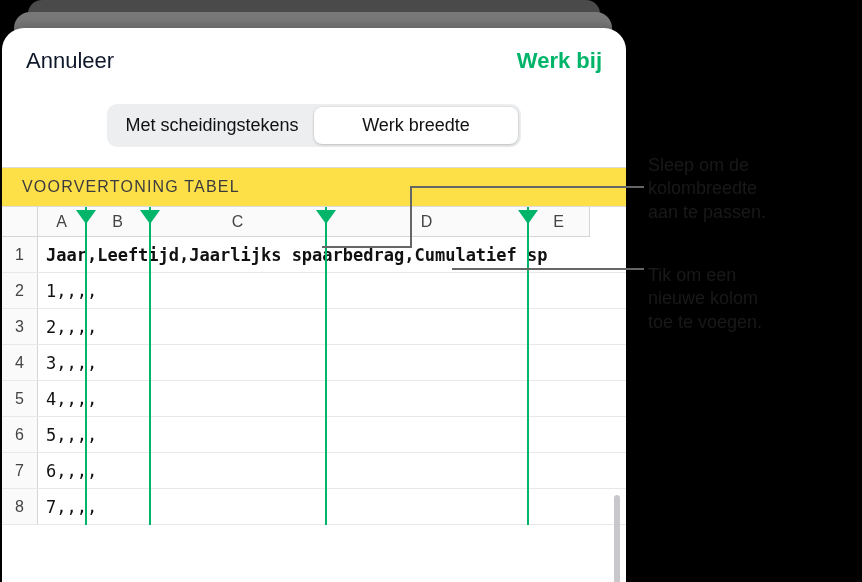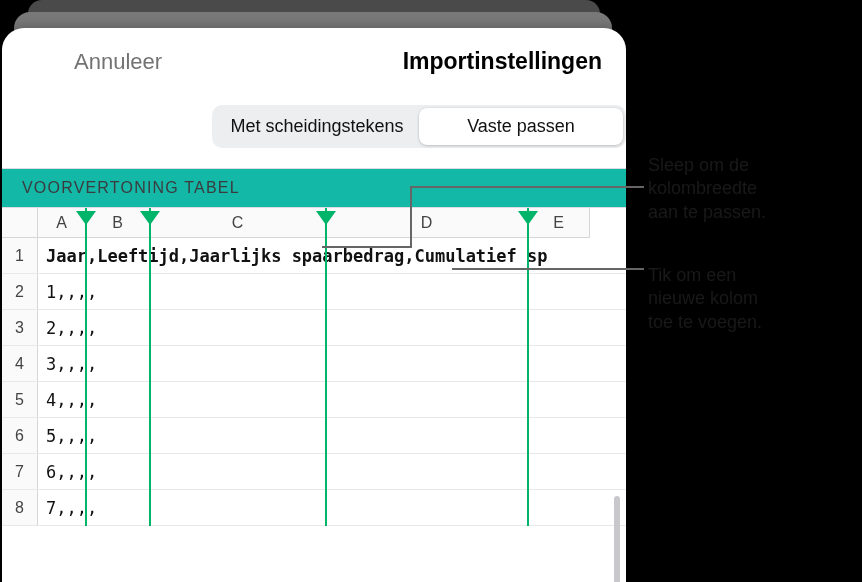--- a/index.html
+++ b/index.html
@@ -40,38 +40,37 @@
       overflow: hidden;
       box-shadow: 0 -2px 10px rgba(0,0,0,.2);
     }
     .header {
       display: flex;
       align-items: center;
       justify-content: space-between;
       padding: 20px 24px 12px;
     }
     .header-cancel {
-      color: #737373;
+      color: #0f172a;
       font-size: 22px;
       font-weight: 400;
-      margin-left: 48px;
     }
     .header-title {
       font-size: 23px;
       font-weight: 700;
       color: #000;
     }
     .header-update {
       color: #00b46a;
       font-size: 22px;
       font-weight: 700;
     }
     .segmented-container {
       display: flex;
-      justify-content: flex-end;
+      justify-content: center;
       padding: 18px 0 20px;
     }
     .segmented {
       display: flex;
       background: #eceef0;
       border-radius: 10px;
       padding: 3px;
       width: 414px;
     }
     .segment {
@@ -81,21 +80,21 @@
       font-size: 18px;
       color: #111;
       border-radius: 8px;
     }
     .segment.active {
       background: #fff;
       box-shadow: 0 1px 3px rgba(0,0,0,.18), 0 0 0 0.5px rgba(0,0,0,.06);
       font-weight: 500;
     }
     .section-bar {
-      background: #14b8a6;
+      background: #fde047;
       border-top: 1px solid #dcdce0;
       border-bottom: 1px solid #dcdce0;
       padding: 10px 20px;
       font-size: 16px;
       letter-spacing: 1.2px;
       color: #3b3b3f;
     }
     .table-area {
       position: relative;
       background: #fff;
@@ -198,27 +197,27 @@
 </head>
 <body>
 
 <div class="backdrop-sheet-1"></div>
 <div class="backdrop-sheet-2"></div>
 
 <div class="sheet">
 
   <div class="header">
     <span class="header-cancel">Annuleer</span>
-    <span class="header-title">Importinstellingen</span>
+    <span class="header-update">Werk bij</span>
   </div>
 
   <div class="segmented-container">
     <div class="segmented">
       <div class="segment">Met scheidingstekens</div>
-      <div class="segment active">Vaste passen</div>
+      <div class="segment active">Werk breedte</div>
     </div>
   </div>
 
   <div class="section-bar">VOORVERTONING TABEL</div>
 
   <div class="table-area">
 
     <div class="column-header">
       <div class="colhead col-rownum"></div>
       <div class="colhead" style="width:48px">A</div>

